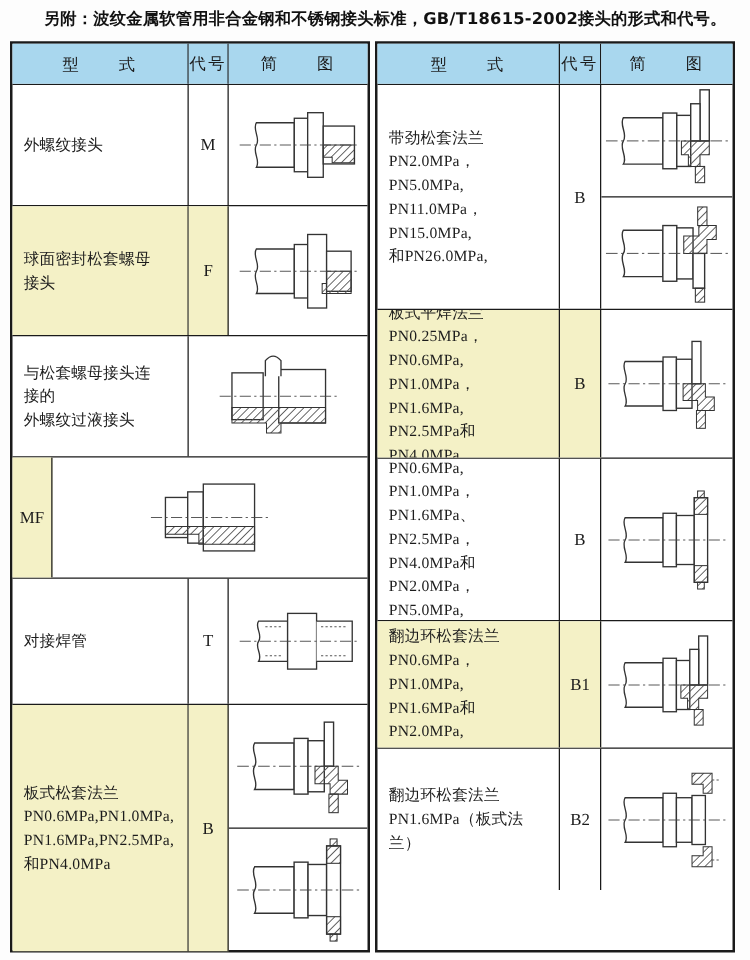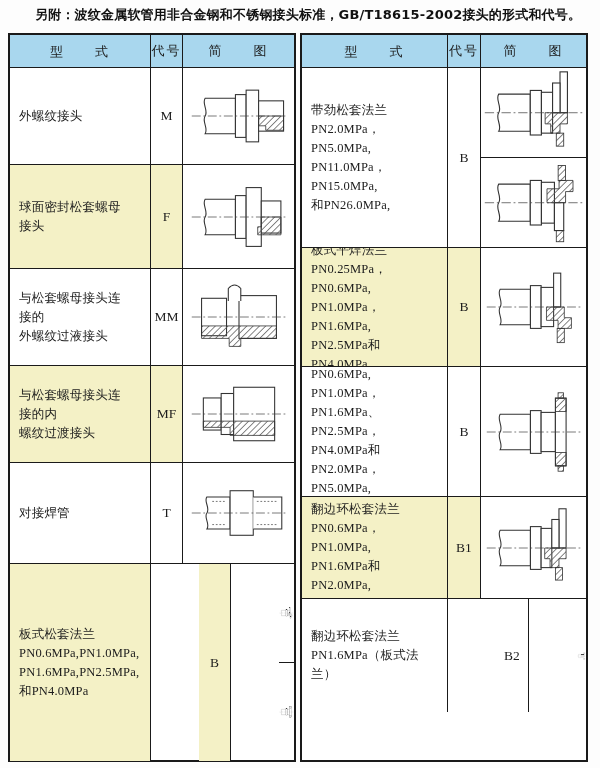--- a/index.html
+++ b/index.html
@@ -14,21 +14,21 @@
     font-weight:bold;font-size:13px;letter-spacing:.2px;color:#111;margin-left:28px;
   }
   .tables{position:absolute;left:8px;top:33px;display:flex;gap:4px;}
   .tbl{
     border:2px solid #1a1a1a;background:#fff;
     display:flex;flex-direction:column;box-sizing:border-box;
   }
   .tbl-left{width:288px;height:729px;}
   .tbl-right{width:288px;height:729px;}
   .row{display:flex;box-sizing:border-box;border-bottom:1px solid #1a1a1a;flex:0 0 auto;}
-  .row:last-child{border-bottom:none;gap:48px;}
+  .row:last-child{border-bottom:none;}
   .cell{box-sizing:border-box;border-right:1px solid #1a1a1a;overflow:hidden;}
   .cell:last-child{border-right:none;}
   .col-type{width:141px;display:flex;align-items:center;padding:4px 18px 4px 9px;
     font-size:12.5px;line-height:19px;white-space:pre-line;letter-spacing:.2px;}
   .tbl-right .col-type{width:146px;}
   .col-code{width:32px;display:flex;align-items:center;justify-content:center;
     font-size:13.5px;}
   .tbl-right .col-code{width:33px;}
   .col-diagram{flex:1;display:flex;flex-direction:column;text-align:center;}
   .header .cell{display:flex;align-items:center;justify-content:center;
@@ -91,37 +91,34 @@
               <path d="M81,46 h22 v20 h-26 v-9 h4 z" fill="url(#h)" stroke="#333" stroke-width="0.9"></path>
               <line x1="3" y1="46" x2="109" y2="46" stroke="#444" stroke-width="0.8" stroke-dasharray="10 3 2 3"></line>
             </svg>
           </div>
       </div>
     </div>
 
     <div class="row" style="height:97px">
       <div class="cell col-type">与松套螺母接头连接的
 外螺纹过液接头</div>
-      <div class="cell col-code">MM</div>
       <div class="cell col-diagram">
         <div class="dia">
             <svg viewBox="0 0 112 92" xmlns="http://www.w3.org/2000/svg">
               <rect x="14" y="25" width="28" height="42" fill="#fff" stroke="#333" stroke-width="1.2"></rect>
               <rect x="56" y="22" width="42" height="48" fill="#fff" stroke="#333" stroke-width="1.2"></rect>
               <path d="M44,28 v-14 q7,-8 14,0 v14" fill="#fff" stroke="#333" stroke-width="1.2"></path>
               <path d="M14,56 h84 v14 h-40 v9 h-13 v-9 h-31 z" fill="url(#h)" stroke="#333" stroke-width="0.9"></path>
               <line x1="3" y1="46" x2="109" y2="46" stroke="#444" stroke-width="0.8" stroke-dasharray="10 3 2 3"></line>
             </svg>
           </div>
       </div>
     </div>
 
     <div class="row" style="height:97px">
-      <div class="cell col-type hl">与松套螺母接头连接的内
-螺纹过渡接头</div>
       <div class="cell col-code hl">MF</div>
       <div class="cell col-diagram">
         <div class="dia">
             <svg viewBox="0 0 112 92" xmlns="http://www.w3.org/2000/svg">
               <rect x="16" y="28" width="20" height="36" fill="#fff" stroke="#333" stroke-width="1.2"></rect>
               <rect x="36" y="23" width="14" height="46" fill="#fff" stroke="#333" stroke-width="1.2"></rect>
               <rect x="50" y="16" width="46" height="60" fill="#fff" stroke="#333" stroke-width="1.2"></rect>
               <path d="M16,54 h80 v16 h-50 v-9 h-30 z" fill="url(#h)" stroke="#333" stroke-width="0.9"></path>
               <line x1="3" y1="46" x2="109" y2="46" stroke="#444" stroke-width="0.8" stroke-dasharray="10 3 2 3"></line>
             </svg>

